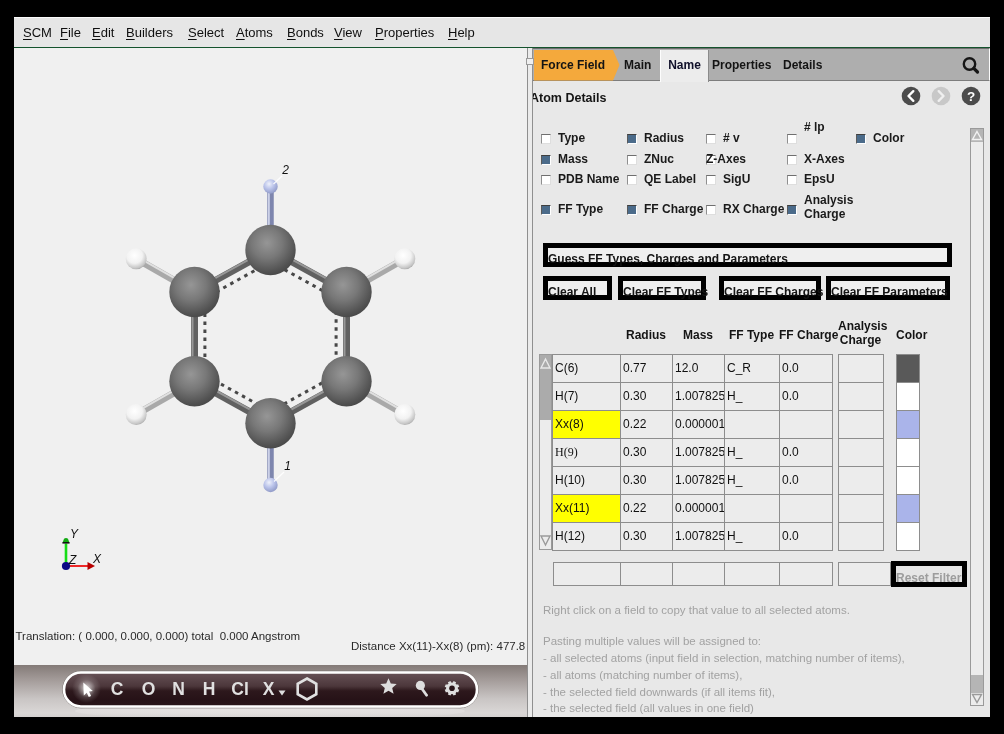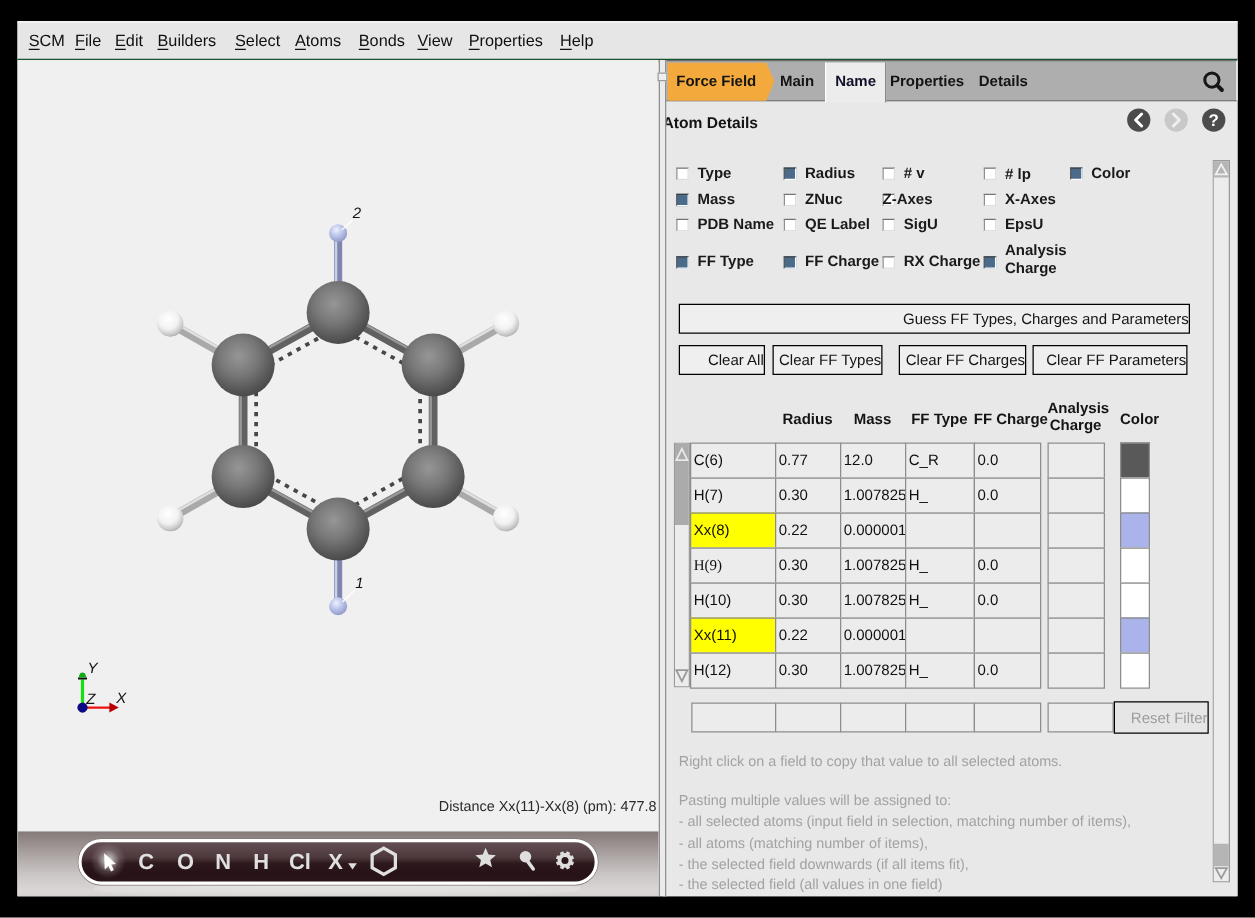--- a/index.html
+++ b/index.html
@@ -21,23 +21,23 @@
   #shandle{position:absolute;left:512px;top:41px;width:8px;height:7px;background:#efefef;border:1px solid #9a9a9a;box-sizing:border-box;z-index:6;}
   
   #rp{position:absolute;left:516px;top:31px;width:460px;height:669px;background:#e8e8e8;}
   #tabbar{position:absolute;left:0;top:0px;width:460px;height:33px;background:#aeaeae;
           border-top:1px solid #6e6e6e;border-bottom:1px solid #7d7d7d;border-right:1px solid #fafafa;box-sizing:border-box;}
   .tab{position:absolute;top:1px;height:31px;line-height:31px;font-weight:bold;font-size:12px;white-space:nowrap;color:#141414;white-space:nowrap;}
   .hdr{font-weight:bold;font-size:12px;color:#141414;white-space:nowrap;}
   .cb{position:absolute;width:8px;height:8px;border:1px solid;border-color:#6f6f6f #dedede #dedede #8f8f8f;background:#fff;}
   .cbc{background:#4b6b8a;border-color:#3f3f3f #ffffff #ffffff #5a5a5a;}
   .cblab{position:absolute;font-weight:bold;font-size:12px;color:#1a1a1a;white-space:nowrap;}
-  .btn{position:absolute;background:#efefef;border:1px solid #000000;
+  .btn{position:absolute;background:#efefef;border:5px solid #000000;
        box-sizing:border-box;
-       font-weight:normal;font-size:12px;color:#141414;text-align:right;white-space:nowrap;}
+       font-weight:bold;font-size:12px;color:#141414;text-align:left;white-space:nowrap;}
   .cell{position:absolute;background:#ececec;border:1px solid #8d8d8d;font-size:12px;color:#101010;
         white-space:nowrap;overflow:hidden;box-sizing:border-box;padding:6px 0 0 2px;}
   .ht{position:absolute;font-size:11.5px;color:#a2a2a2;white-space:nowrap;}
 </style>
 </head>
 <body>
 <div id="win">
 
   <div id="menubar">
     <span class="mi" style="left:9px"><u>S</u>CM</span>
@@ -133,20 +133,21 @@
       <line x1="52" y1="518" x2="52" y2="495.5" stroke="#16dd16" stroke-width="2.6"></line>
       <line x1="48.4" y1="494.8" x2="55.6" y2="494.8" stroke="#111111" stroke-width="1.6"></line>
       <path d="M48.8 494 L55.2 494 L54 490.8 Q52 489 50 490.8 Z" fill="#13a913"></path>
       <line x1="52" y1="518" x2="74.5" y2="518" stroke="#ee1111" stroke-width="1.8"></line>
       <path d="M73.5 514 L73.5 522 L81 518 Z" fill="#b80000"></path>
       <circle cx="52" cy="518" r="4.1" fill="#0a0a85"></circle>
       <text x="56" y="490" font-size="12" font-style="italic" fill="#111" font-family="Liberation Sans, sans-serif">Y</text>
       <text x="55" y="515.5" font-size="12" font-style="italic" fill="#111" font-family="Liberation Sans, sans-serif">Z</text>
       <text x="79" y="514.5" font-size="12" font-style="italic" fill="#111" font-family="Liberation Sans, sans-serif">X</text>
     </svg>
+    <div class="vtext" style="left:1.5px;top:582px;">Translation: ( 0.000, 0.000, 0.000) total&nbsp; 0.000 Angstrom</div>
     <div class="vtext" style="left:337px;top:592px;">Distance Xx(11)-Xx(8) (pm): 477.8</div>
     <svg id="band" width="513" height="52" viewBox="0 0 513 52">
       <defs>
         <linearGradient id="bandg" x1="0" y1="0" x2="0" y2="1">
           <stop offset="0" stop-color="#837a77"></stop>
           <stop offset="0.3" stop-color="#a59d9b"></stop>
           <stop offset="0.65" stop-color="#c9c5c4"></stop>
           <stop offset="0.92" stop-color="#dad7d6"></stop>
           <stop offset="1" stop-color="#d4d1d0"></stop>
         </linearGradient>
@@ -241,21 +242,21 @@
       <text x="70" y="14.8" font-size="13.5" font-weight="bold" fill="#fff" text-anchor="middle" font-family="Liberation Sans, sans-serif">?</text>
     </svg>
     <div id="cbgrid">
       <span class="cb" style="left:11px;top:86px;"></span>
         <span class="cblab" style="left:28px;top:83px;">Type</span>
       <span class="cb cbc" style="left:97px;top:86px;"></span>
         <span class="cblab" style="left:114px;top:83px;">Radius</span>
       <span class="cb" style="left:176px;top:86px;"></span>
         <span class="cblab" style="left:193px;top:83px;"># v</span>
       <span class="cb" style="left:257px;top:86px;"></span>
-        <span class="cblab" style="left:274px;top:84px;"># lp</span>
+        <span class="cblab" style="left:274px;top:72px;"># lp</span>
       <span class="cb cbc" style="left:326px;top:86px;"></span>
         <span class="cblab" style="left:343px;top:83px;">Color</span>
 
       <span class="cb cbc" style="left:11px;top:107px;"></span>
         <span class="cblab" style="left:28px;top:104px;">Mass</span>
       <span class="cb" style="left:97px;top:107px;"></span>
         <span class="cblab" style="left:114px;top:104px;">ZNuc</span>
       <span class="cb" style="left:176px;top:107px;"></span>
         <span class="cblab" style="left:176px;top:104px;">Z-Axes</span>
       <span class="cb" style="left:257px;top:107px;"></span>

